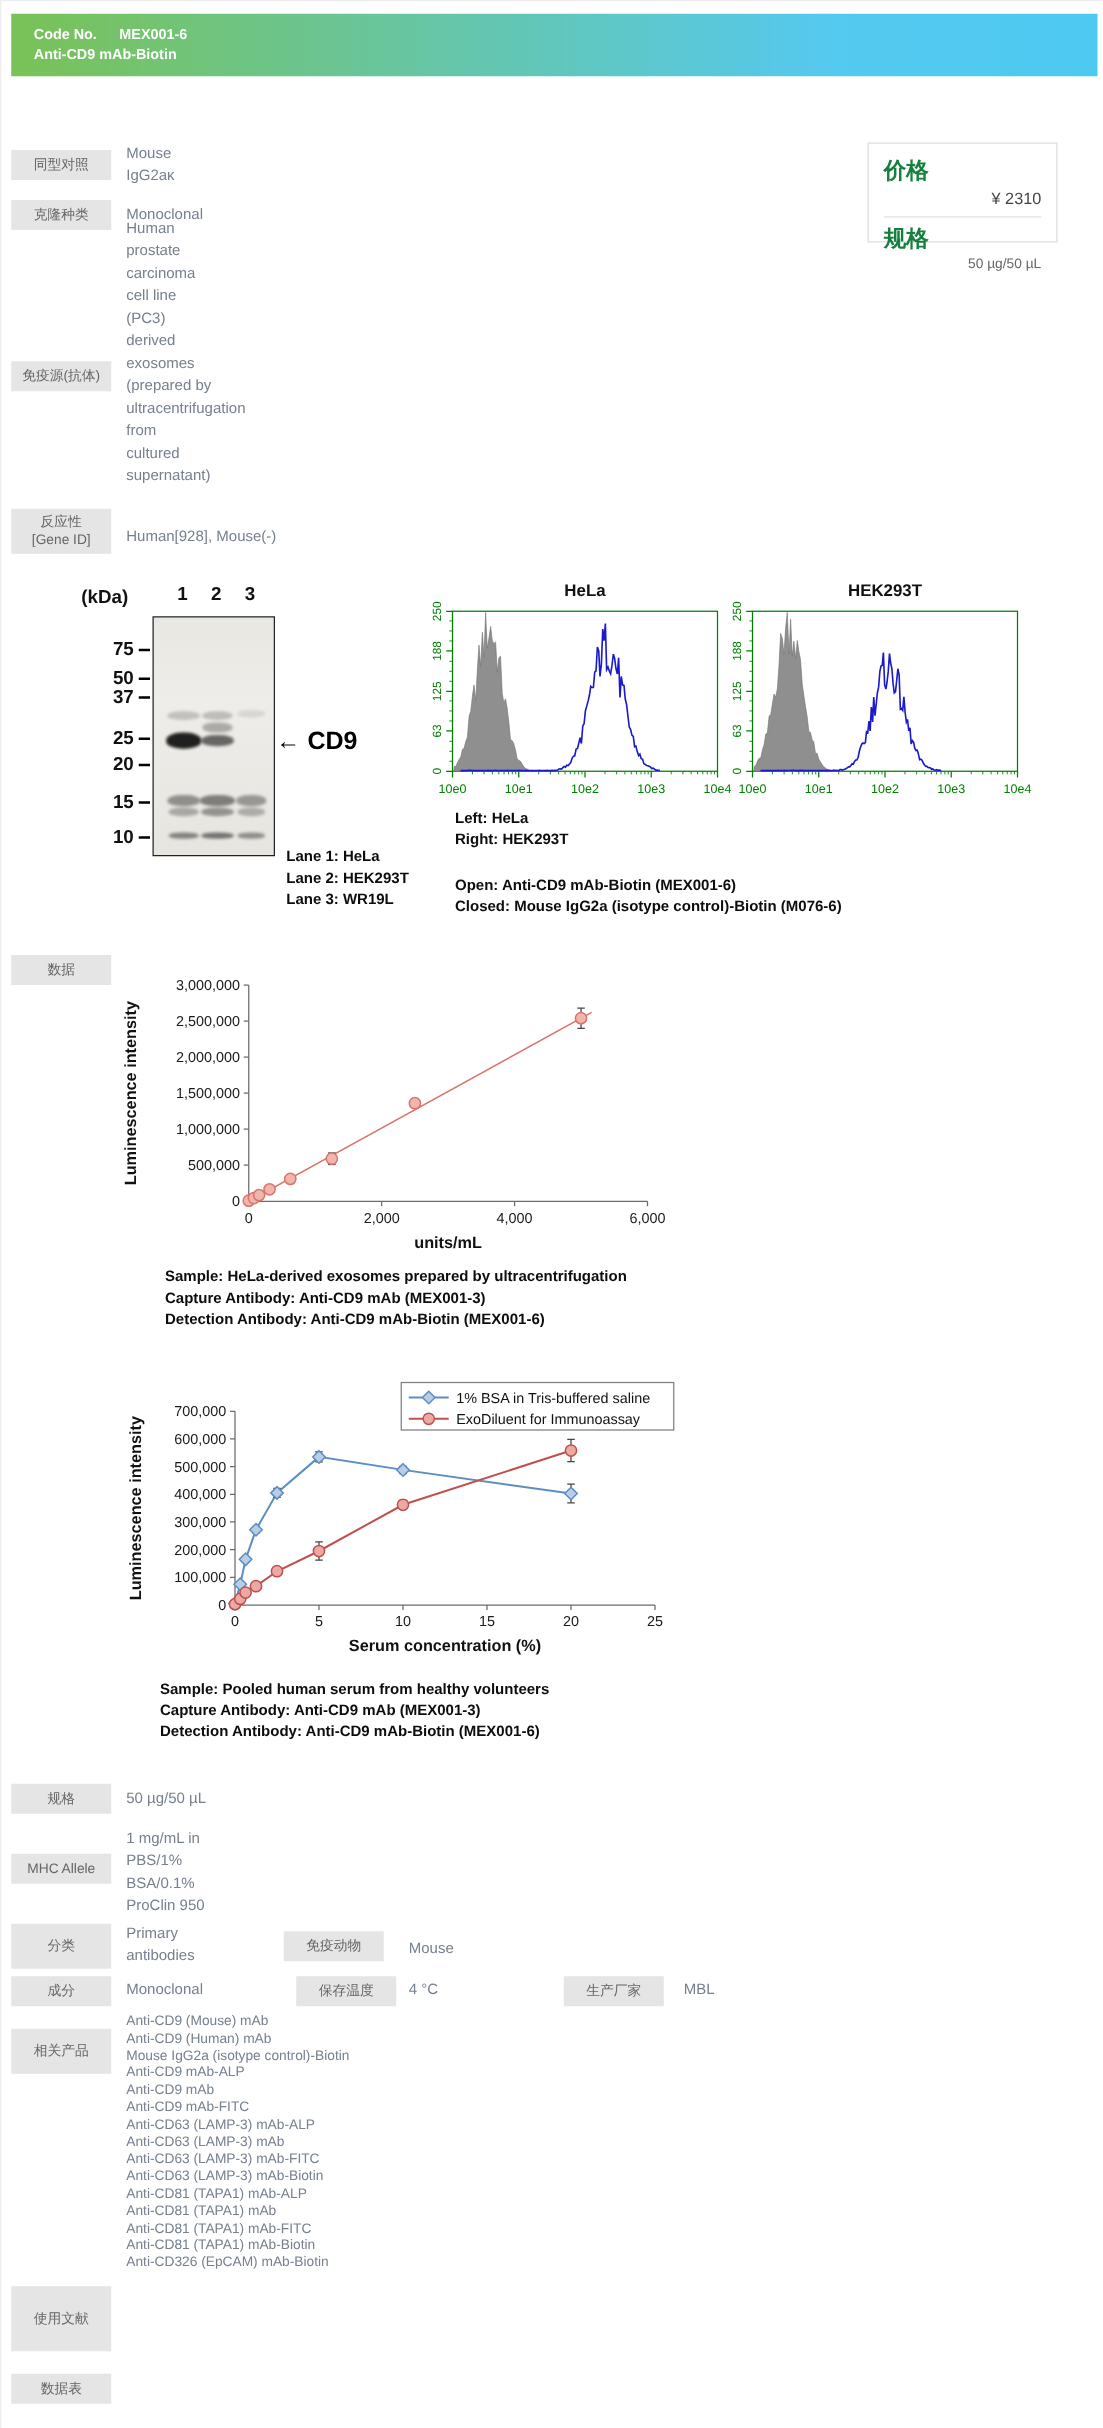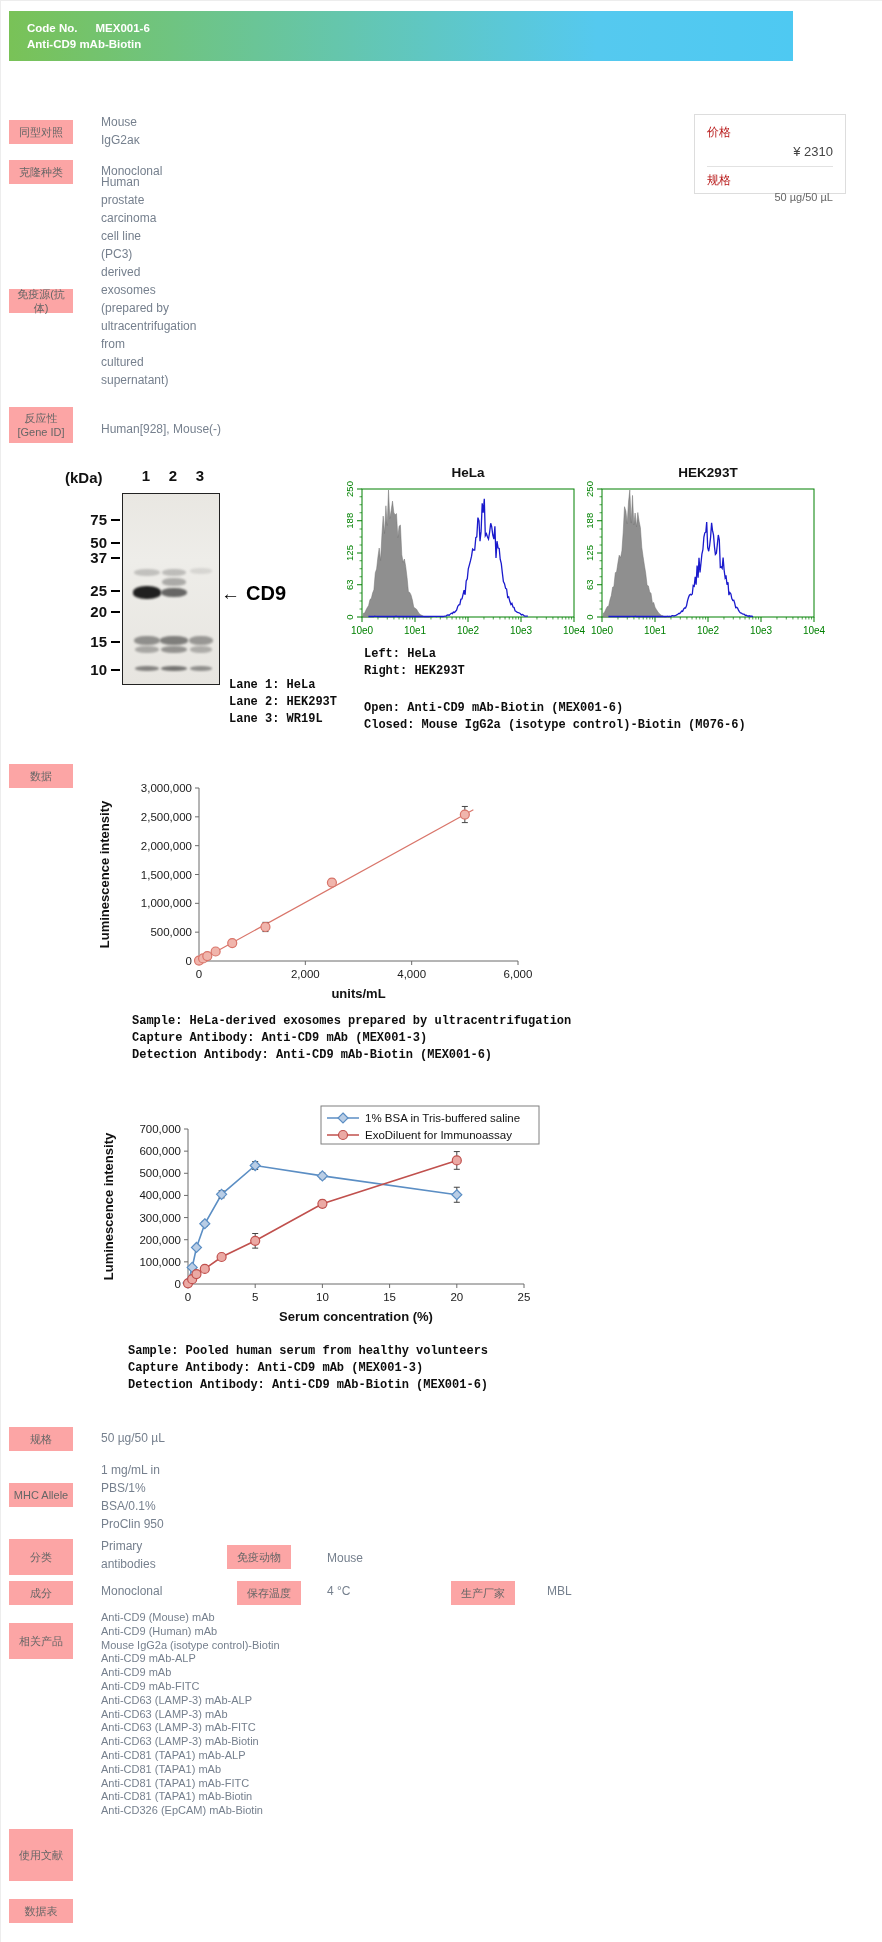--- a/index.html
+++ b/index.html
@@ -1,39 +1,39 @@
 <!DOCTYPE html>
 <html><head>
 <meta charset="utf-8">
 <style>
   html,body{margin:0;padding:0;background:#fff;}
   body{font-family:"Liberation Sans",sans-serif;}
   .page{position:relative;width:882px;height:1942px;background:#fff;border-top:1px solid #ededed;border-left:1px solid #ededed;overflow:hidden;}
-  .hdr{position:absolute;left:8px;top:10px;width:784px;height:50px;background:linear-gradient(90deg,#79c257,#55c9ef 75%,#4ec9f2);color:#fff;padding:9px 0 0 18px;box-sizing:border-box;}
+  .hdr{position:absolute;left:8px;top:10px;width:869px;height:50px;background:linear-gradient(90deg,#79c257,#55c9ef 75%,#4ec9f2);color:#fff;padding:9px 0 0 18px;box-sizing:border-box;}
   .hdr .l1{font-size:11.5px;font-weight:bold;line-height:16px;}
   .hdr .l2{font-size:11.5px;font-weight:bold;line-height:16px;}
   .code-val{margin-left:18px;}
-  .badge{position:absolute;background:#fca5a5;color:#666;font-size:11px;line-height:14px;width:64px;height:24px;display:flex;align-items:center;justify-content:center;text-align:center;white-space:pre-line;box-sizing:border-box;padding:2px;}
+  .badge{position:absolute;background:#e5e5e5;color:#666;font-size:11px;line-height:14px;width:80px;height:24px;display:flex;align-items:center;justify-content:center;text-align:center;white-space:pre-line;box-sizing:border-box;padding:2px;}
   .badge.h36{height:36px;} .badge.h52{height:52px;}
   .val{position:absolute;color:#76808e;font-size:12px;line-height:18px;white-space:pre-line;}
   .pricebox{position:absolute;left:693px;top:113px;width:152px;height:80px;border:1px solid #ddd;box-sizing:border-box;padding:9px 12px 6px 12px;background:#fff;}
-  .pb-label{font-size:12px;color:#b91c1c;font-weight:normal;}
+  .pb-label{font-size:18px;color:#15803d;font-weight:bold;}
   .pb-val{font-size:13px;color:#444;text-align:right;margin-top:3px;}
   .pb-val2{font-size:11px;color:#666;text-align:right;margin-top:2px;}
   .pricebox hr{border:none;border-top:1px solid #e2e2e2;margin:7px 0 5px 0;}
   .blot-label{position:absolute;font-weight:bold;color:#111;font-size:15px;}
   .blot-panel{position:absolute;left:121px;top:492px;width:96px;height:190px;background:linear-gradient(180deg,#e9e7e2,#eeede9 35%,#e7e5e0);border:1px solid #222;}
   .band{position:absolute;background:#161616;border-radius:45%;filter:blur(1.2px);}
   .mk-label{position:absolute;width:46px;text-align:right;font-weight:bold;font-size:15px;color:#111;}
   .mk-tick{position:absolute;width:9px;height:2px;background:#000;}
   .lane-num{position:absolute;width:20px;text-align:center;font-weight:bold;font-size:15px;color:#111;}
   .cd9{position:absolute;left:220px;top:581px;display:flex;align-items:center;gap:6px;color:#000;}
   .cd9 .arr{font-size:19px;font-weight:bold;line-height:18px;}
   .cd9 .txt{font-size:20px;font-weight:bold;}
-  .cap{position:absolute;font-weight:bold;font-size:12px;line-height:17px;color:#0d0d0d;font-family:Liberation Mono, monospace;}
+  .cap{position:absolute;font-weight:bold;font-size:12px;line-height:17px;color:#0d0d0d;}
   .figsvg{position:absolute;}
   .prod-list{position:absolute;left:100px;top:1610px;}
   .prod-item{color:#76808e;font-size:11px;line-height:13.8px;cursor:pointer;}
 </style>
 </head>
 <body>
 
 <div class="page">
 
   <div class="hdr">

